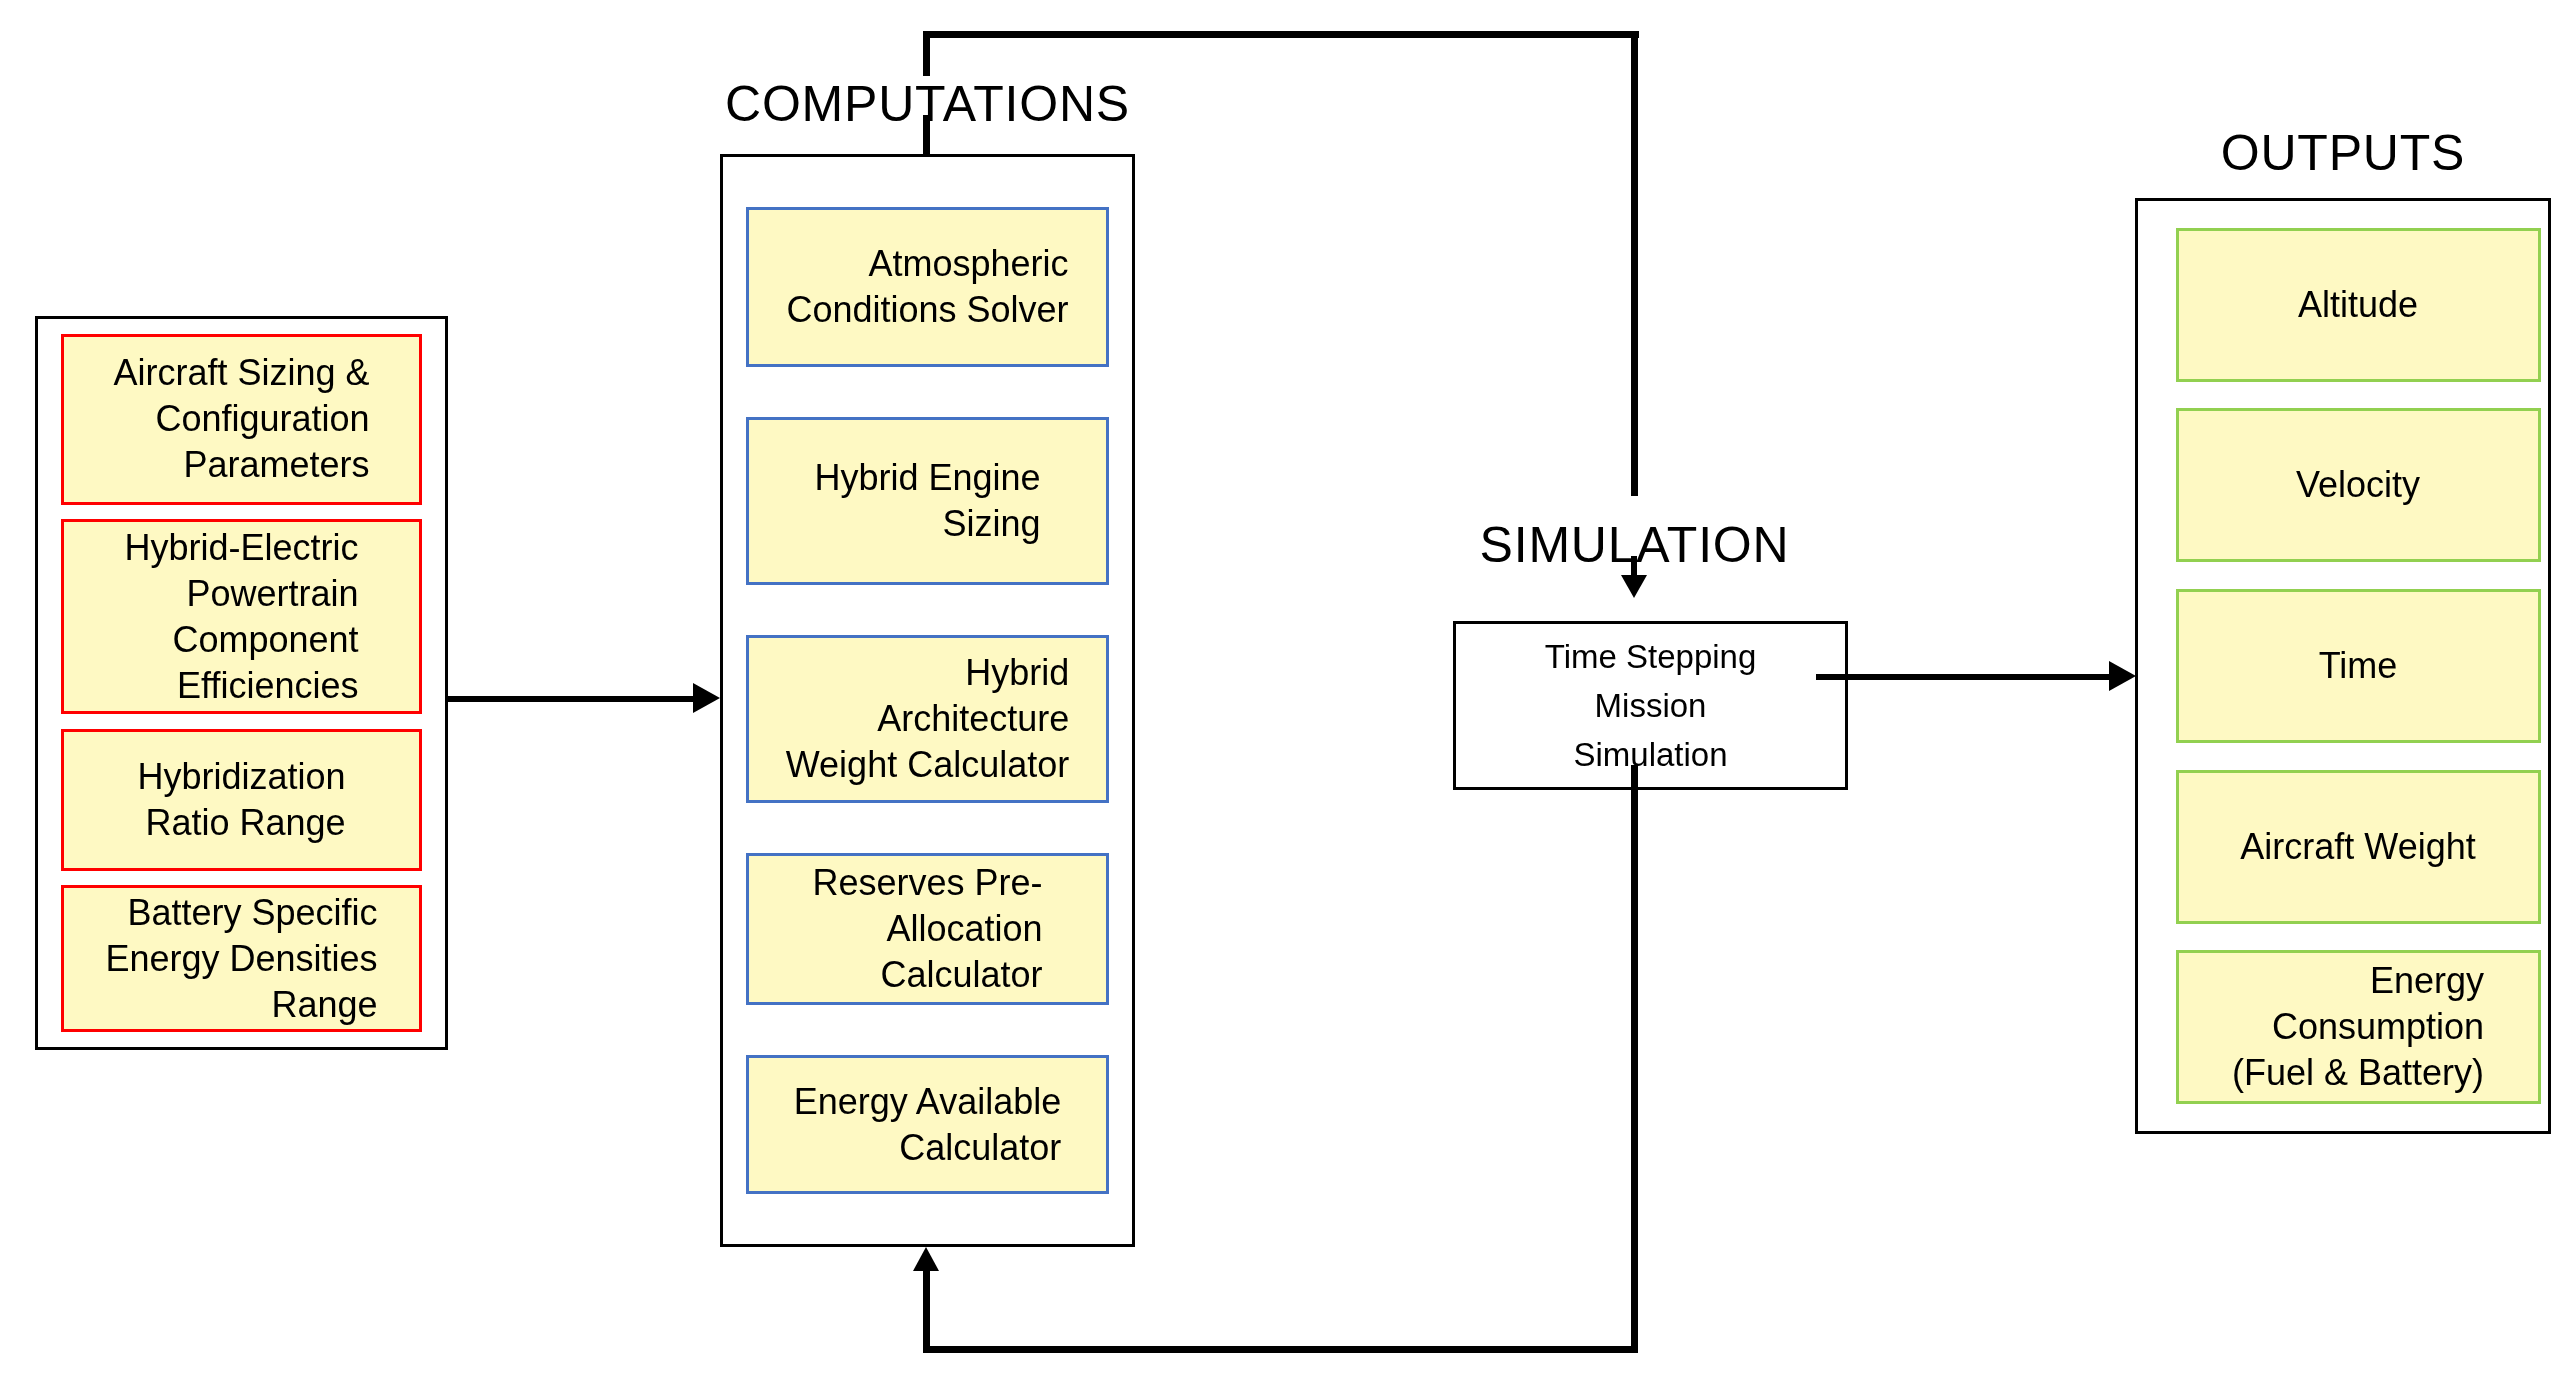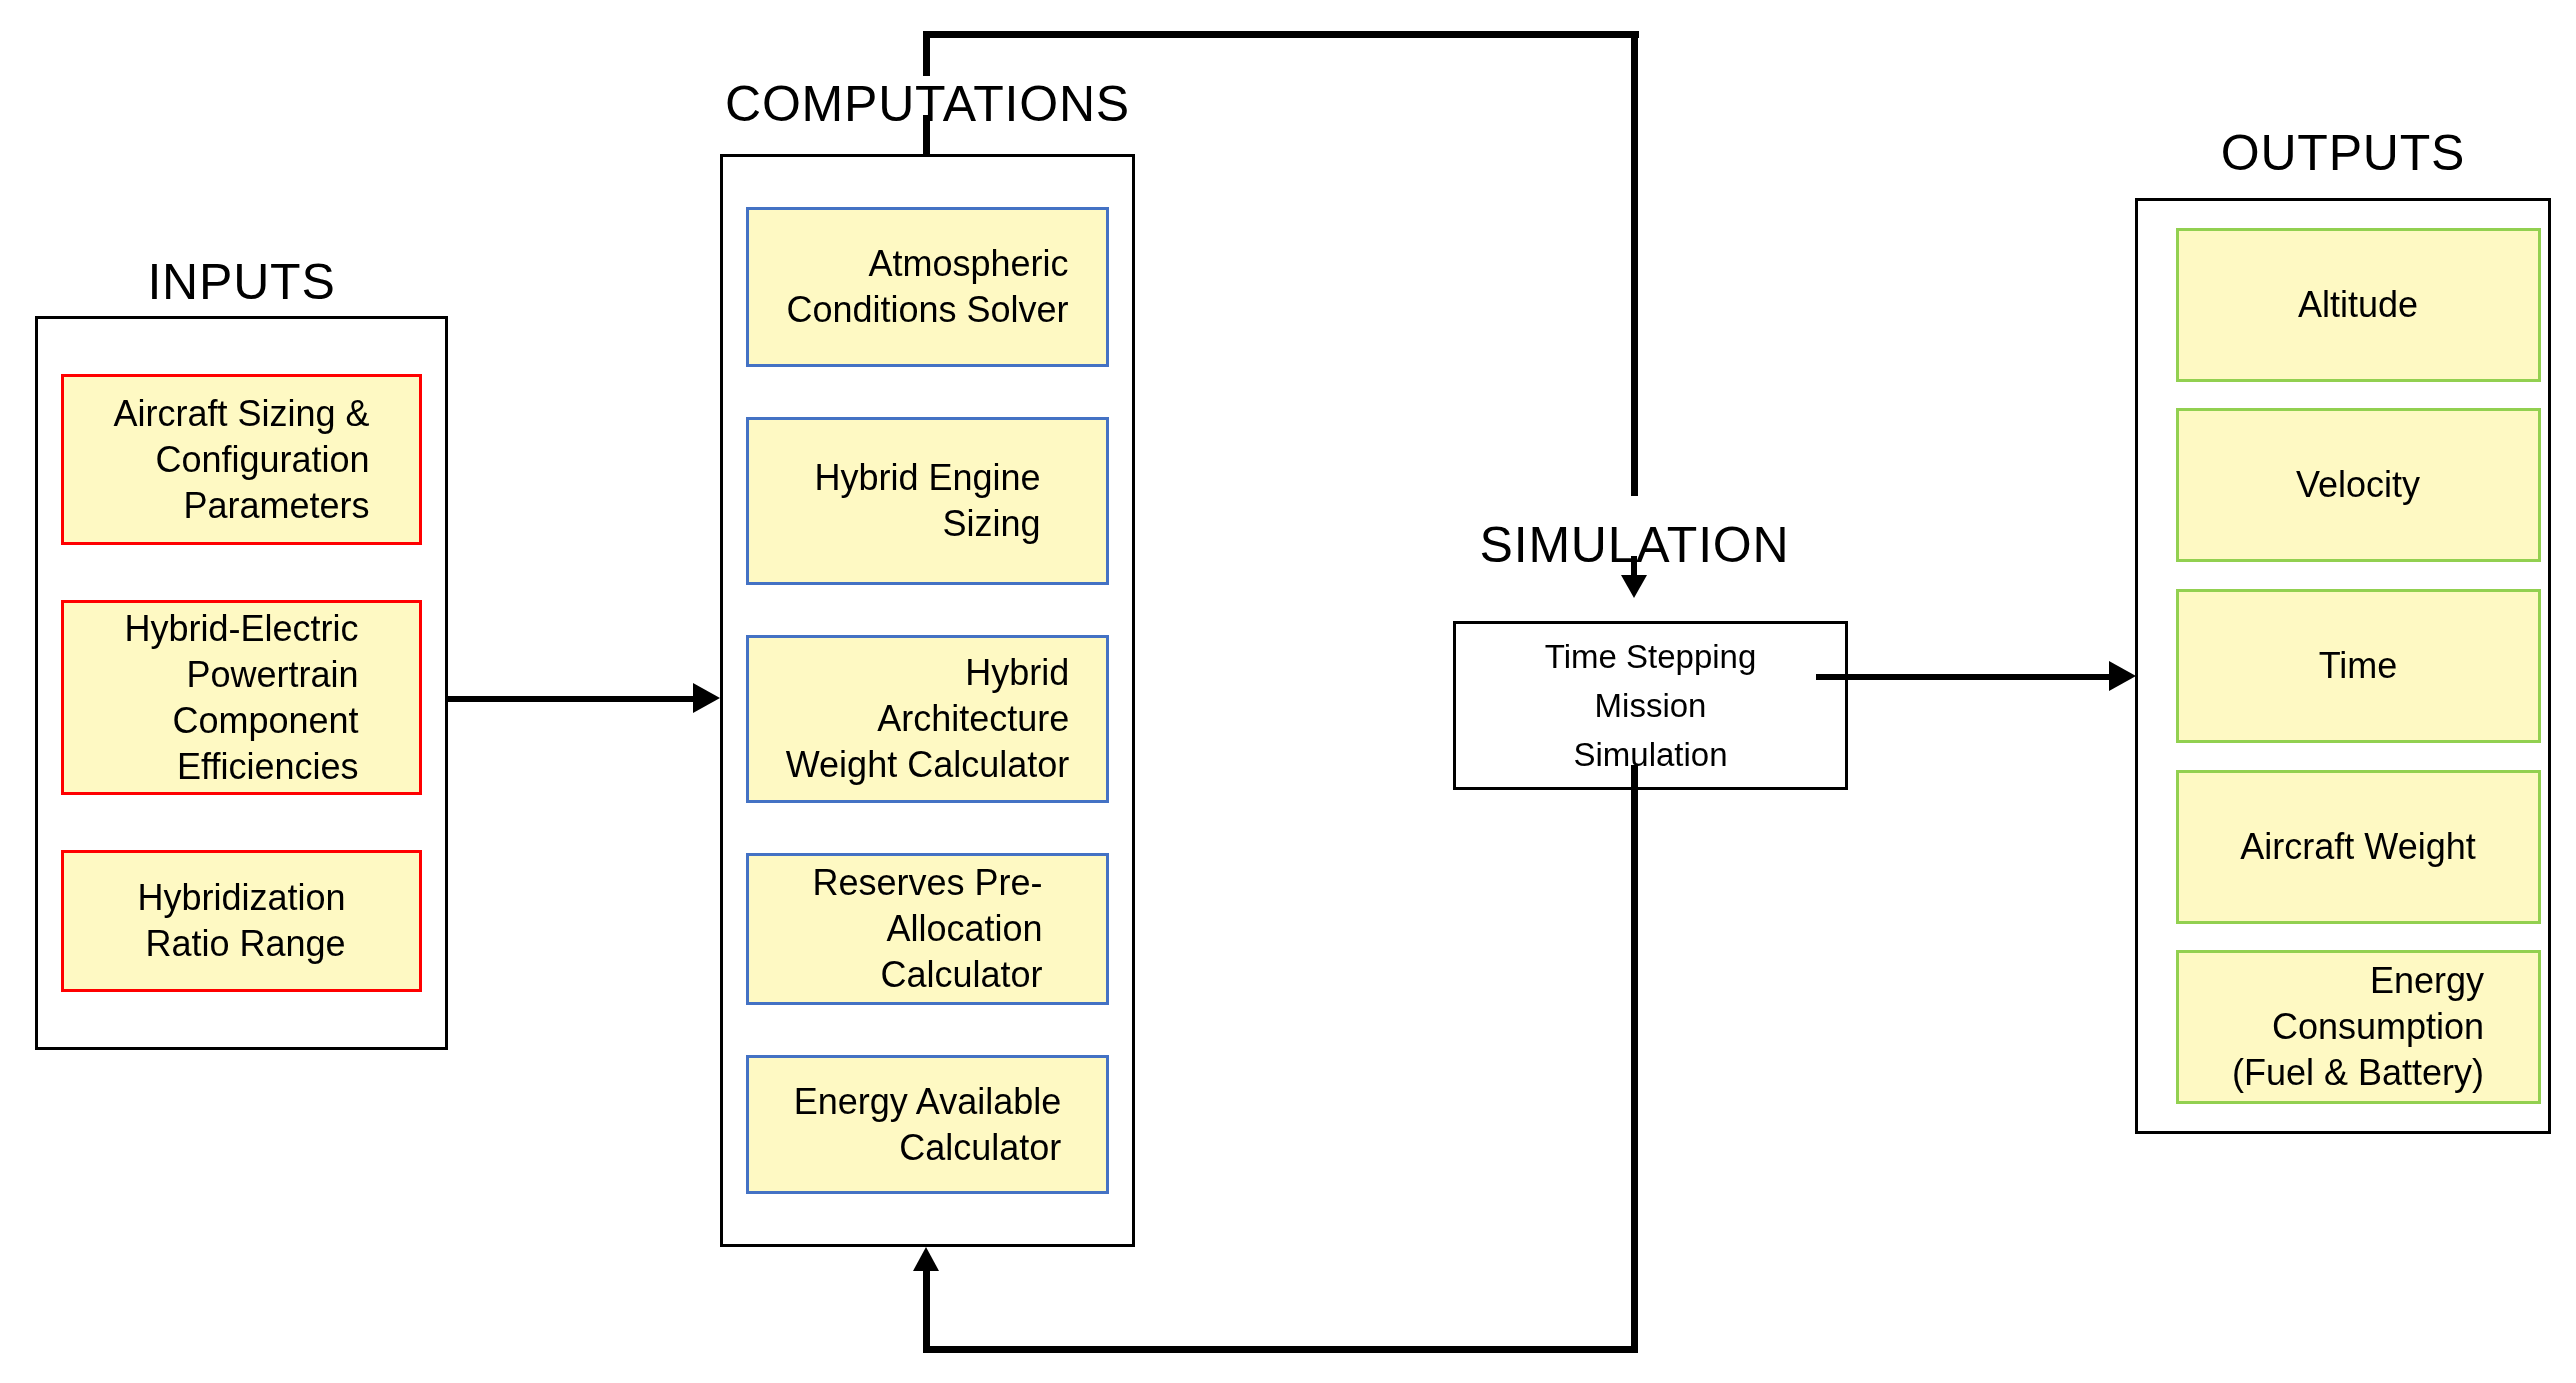--- a/index.html
+++ b/index.html
@@ -93,31 +93,33 @@
   <div class="arrowhead arrow-down" style="left:1621px; top:575px;"></div>
 
   <div class="conn" style="left:1816px; top:674px; width:293px; height:5.7px;"></div>
   <div class="arrowhead arrow-right" style="left:2109px; top:661px;"></div>
 
   <div class="conn" style="left:1631px; top:765px; width:7.3px; height:588px;"></div>
   <div class="conn" style="left:923px; top:1346px; width:714px; height:7.3px;"></div>
   <div class="conn" style="left:923px; top:1269px; width:7.3px; height:81px;"></div>
   <div class="arrowhead arrow-up" style="left:913px; top:1247px;"></div>
 
-  <div class="col-title" style="left:35px; width:413px; top:255px;">INPUTS</div>
   <div class="container" style="left:35px; top:316px; width:413px; height:734px;">
     <div class="box input-box" style="height:171px;">Aircraft Sizing &amp;
 Configuration
 Parameters</div>
     <div class="box input-box" style="height:195px;">Hybrid-Electric
 Powertrain
 Component
 Efficiencies</div>
     <div class="box input-box" style="height:142px;">Hybridization
 Ratio Range</div>
+    <div class="box input-box" style="height:147px;">Battery Specific
+Energy Densities
+Range</div>
   </div>
 
   <div class="col-title" style="left:720px; width:415px; top:77px;">COMPUTATIONS</div>
   <div class="container" style="left:720px; top:154px; width:415px; height:1093px;">
     <div class="box computation-box" style="height:160px;">Atmospheric
 Conditions Solver</div>
     <div class="box computation-box" style="height:168px;">Hybrid Engine
 Sizing</div>
     <div class="box computation-box" style="height:168px;">Hybrid
 Architecture

